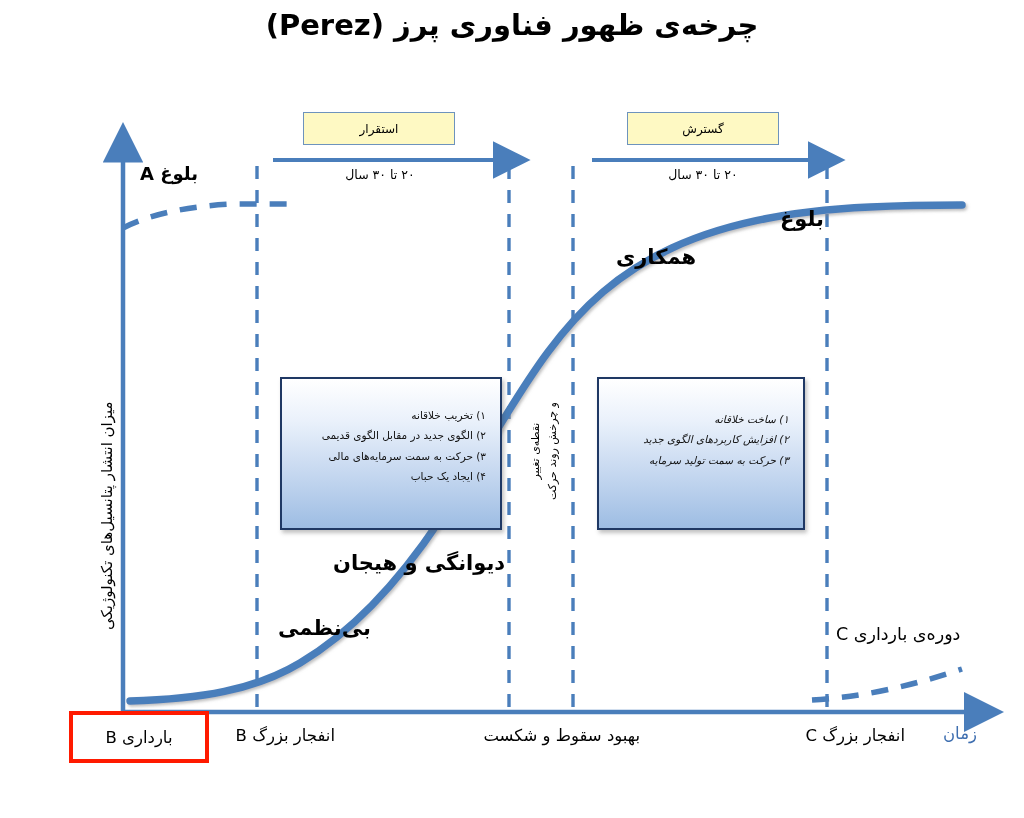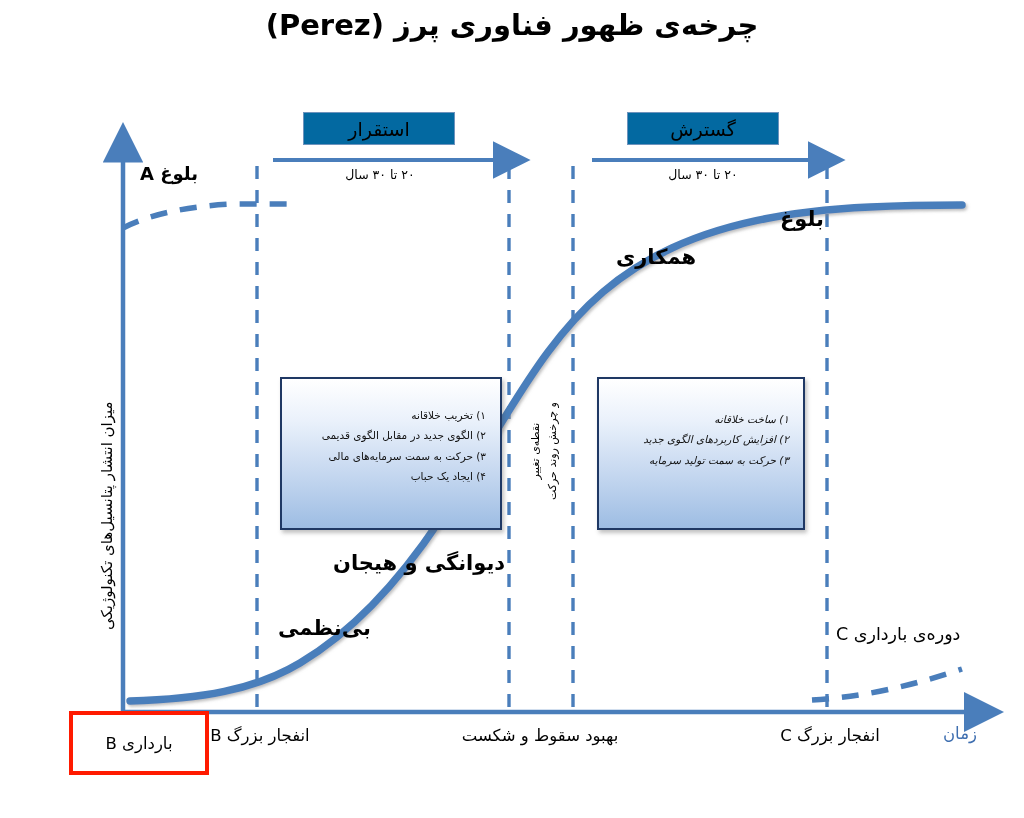--- a/index.html
+++ b/index.html
@@ -19,25 +19,25 @@
     letter-spacing:0px;direction:rtl;
     font-family:"DejaVu Sans","Liberation Sans",sans-serif;
   }
 
   
   svg#art{position:absolute;left:0;top:0;width:1024px;height:818px;}
 
   
   .phase-box{
     position:absolute;
-    background:#0369a1;
+    background:#fef9c3;
     border:1.6px solid #6d93bd;
     box-sizing:border-box;
     display:flex;align-items:center;justify-content:center;
-    font-size:19px;color:#000;direction:rtl;
+    font-size:12px;color:#000;direction:rtl;
   }
   .phase-years{
     position:absolute;
     text-align:center;
     font-size:12.5px;color:#000;direction:rtl;
     font-family:"DejaVu Sans","Liberation Sans",sans-serif;
   }
 
   
   .callout{
@@ -74,21 +74,21 @@
     transform-origin:0 0;
     transform:rotate(-90deg);
     white-space:nowrap;direction:rtl;
     font-size:11px;color:#000;line-height:1.5;
     text-align:center;
   }
 
   
   .xtick{
     position:absolute;direction:rtl;white-space:nowrap;
-    font-size:16.5px;color:#000;text-align:center;
+    font-size:16.5px;color:#000;
   }
   .time-label{
     position:absolute;direction:rtl;white-space:nowrap;
     font-size:16.5px;color:#3f6fb0;
   }
   .redbox{
     position:absolute;
     box-sizing:border-box;
     border:4px solid #ff1a00;
     background:#ffffff;
@@ -186,21 +186,21 @@
 
   <div class="lbl-plain" style="left:836px;top:624px;font-size:17.5px;">دوره‌ی بارداری C</div>
 
   <div class="turnlabel" style="left:528px;top:500px;">
     <span>نقطه‌ی تغییر</span><br>
     <span>و چرخش روند حرکت</span>
   </div>
 
   <div class="ylabel" style="left:98px;top:630px;">میزان انتشار پتانسیل‌های تکنولوژیکی</div>
 
-  <div class="redbox" style="left:69px;top:711px;width:140px;height:64px;">
+  <div class="redbox" style="left:69px;top:711px;width:140px;height:52px;">
     <span>بارداری B</span>
   </div>
 
   <div class="xtick" style="left:185px;top:726px;width:150px;">انفجار بزرگ B</div>
 
   <div class="xtick" style="left:440px;top:726px;width:200px;">بهبود سقوط و شکست</div>
 
   <div class="xtick" style="left:755px;top:726px;width:150px;">انفجار بزرگ C</div>
 
   <div class="time-label" style="left:943px;top:724px;">زمان</div>

